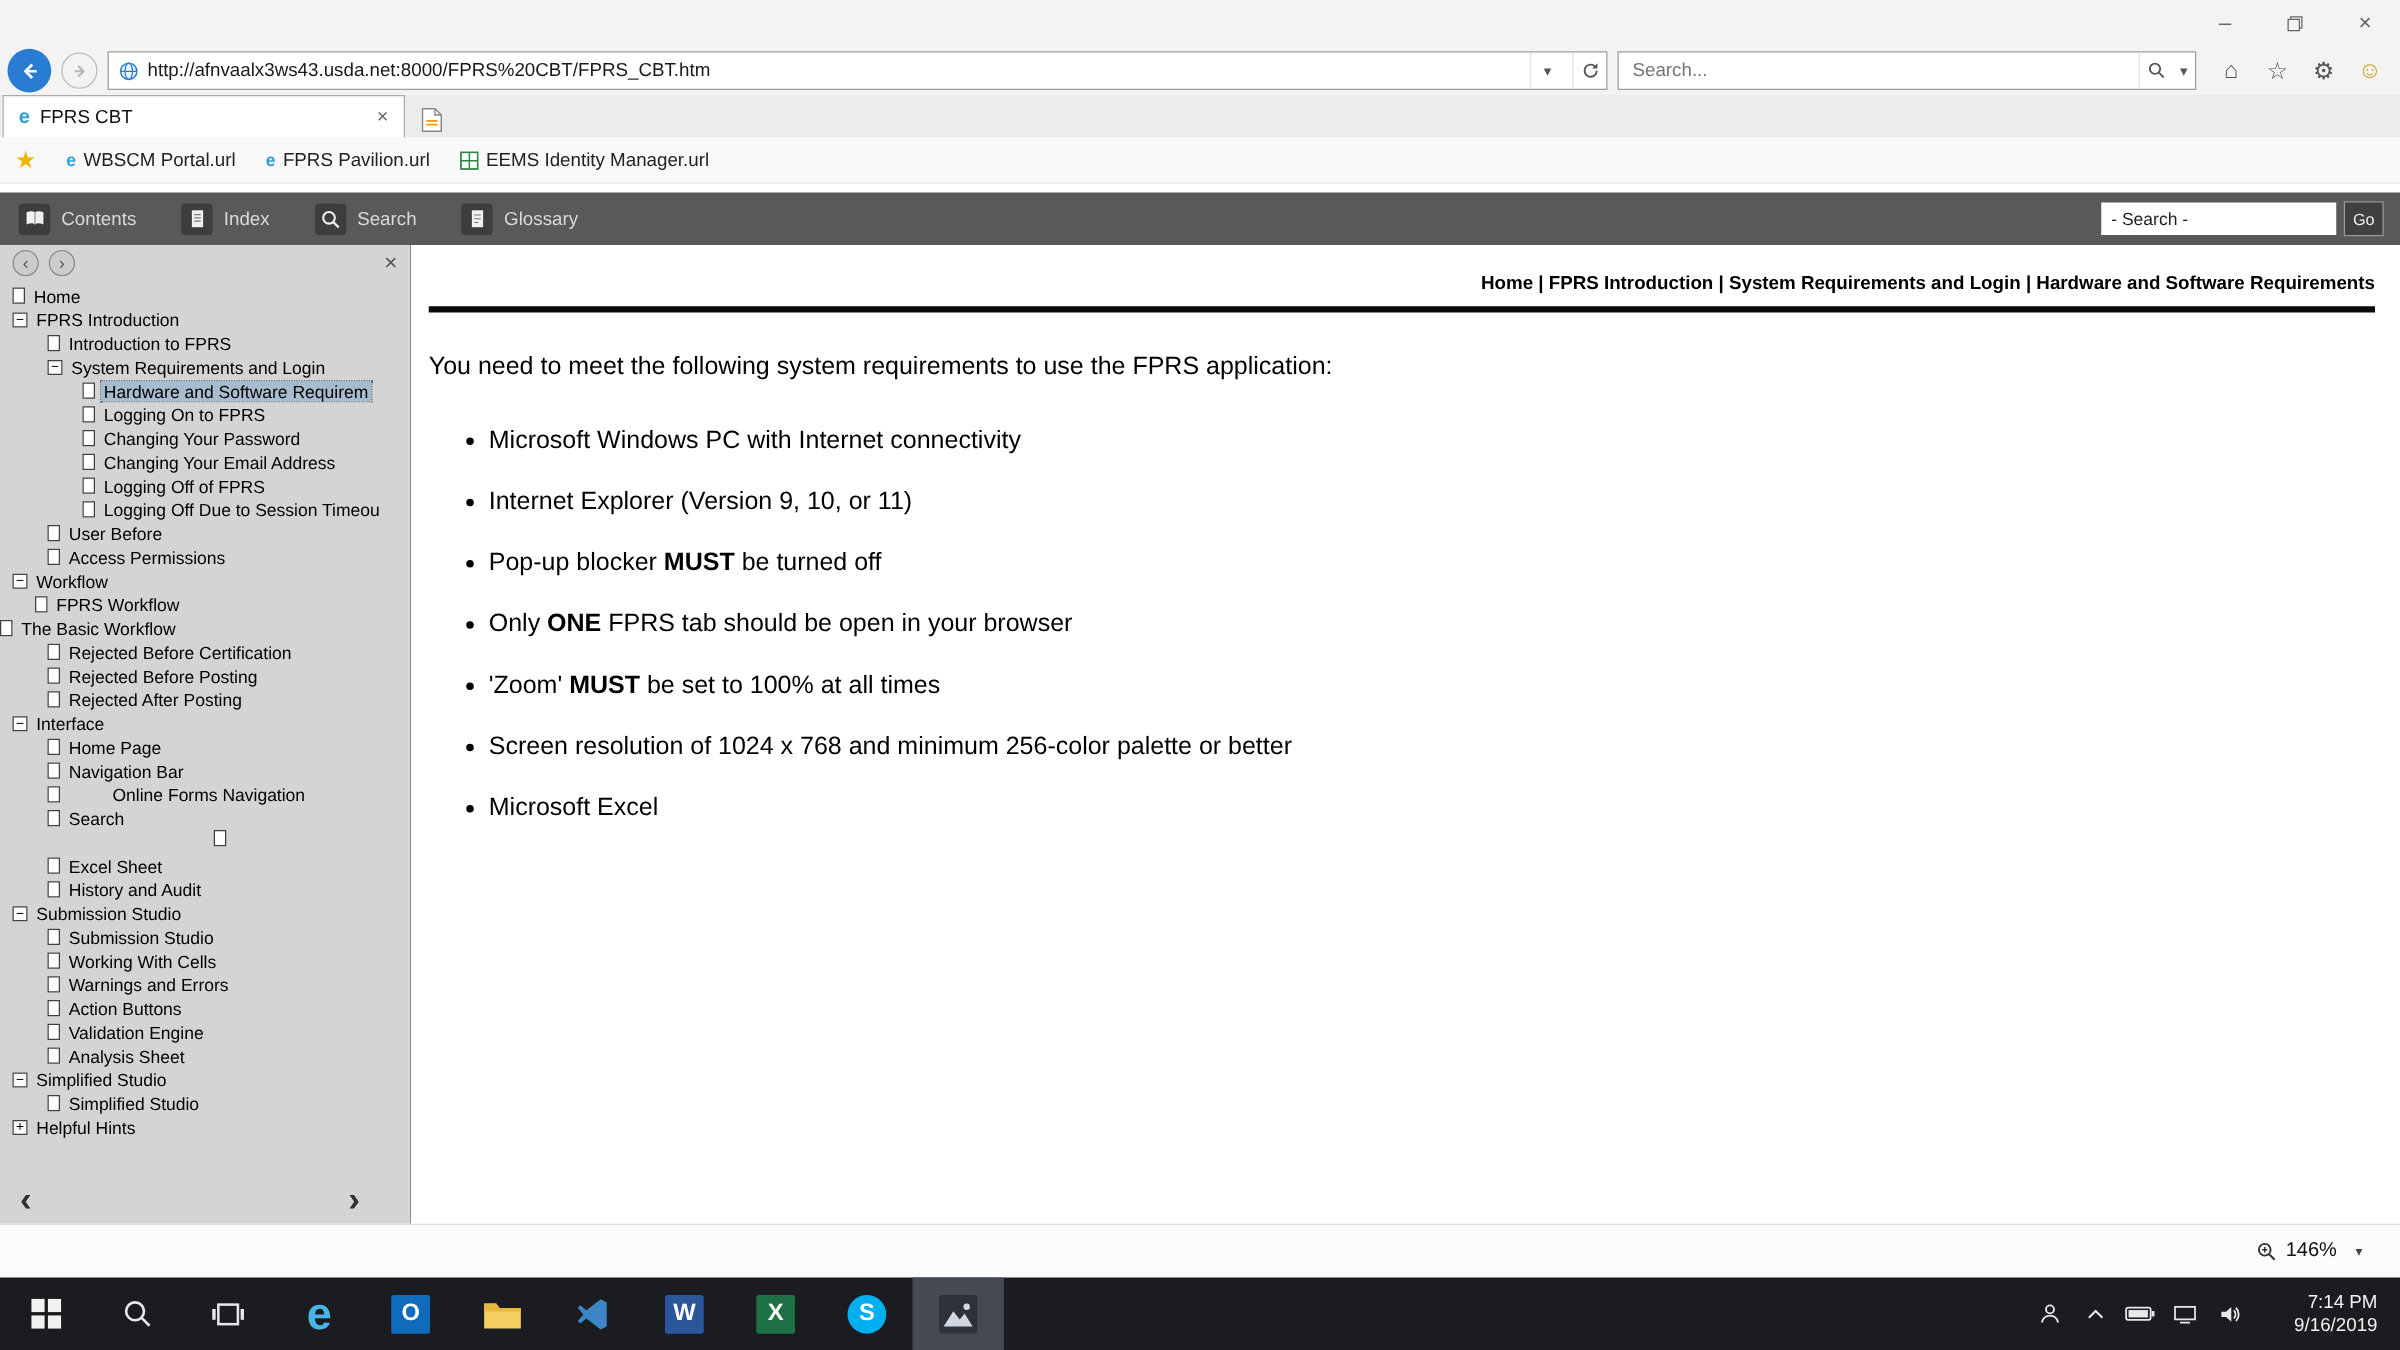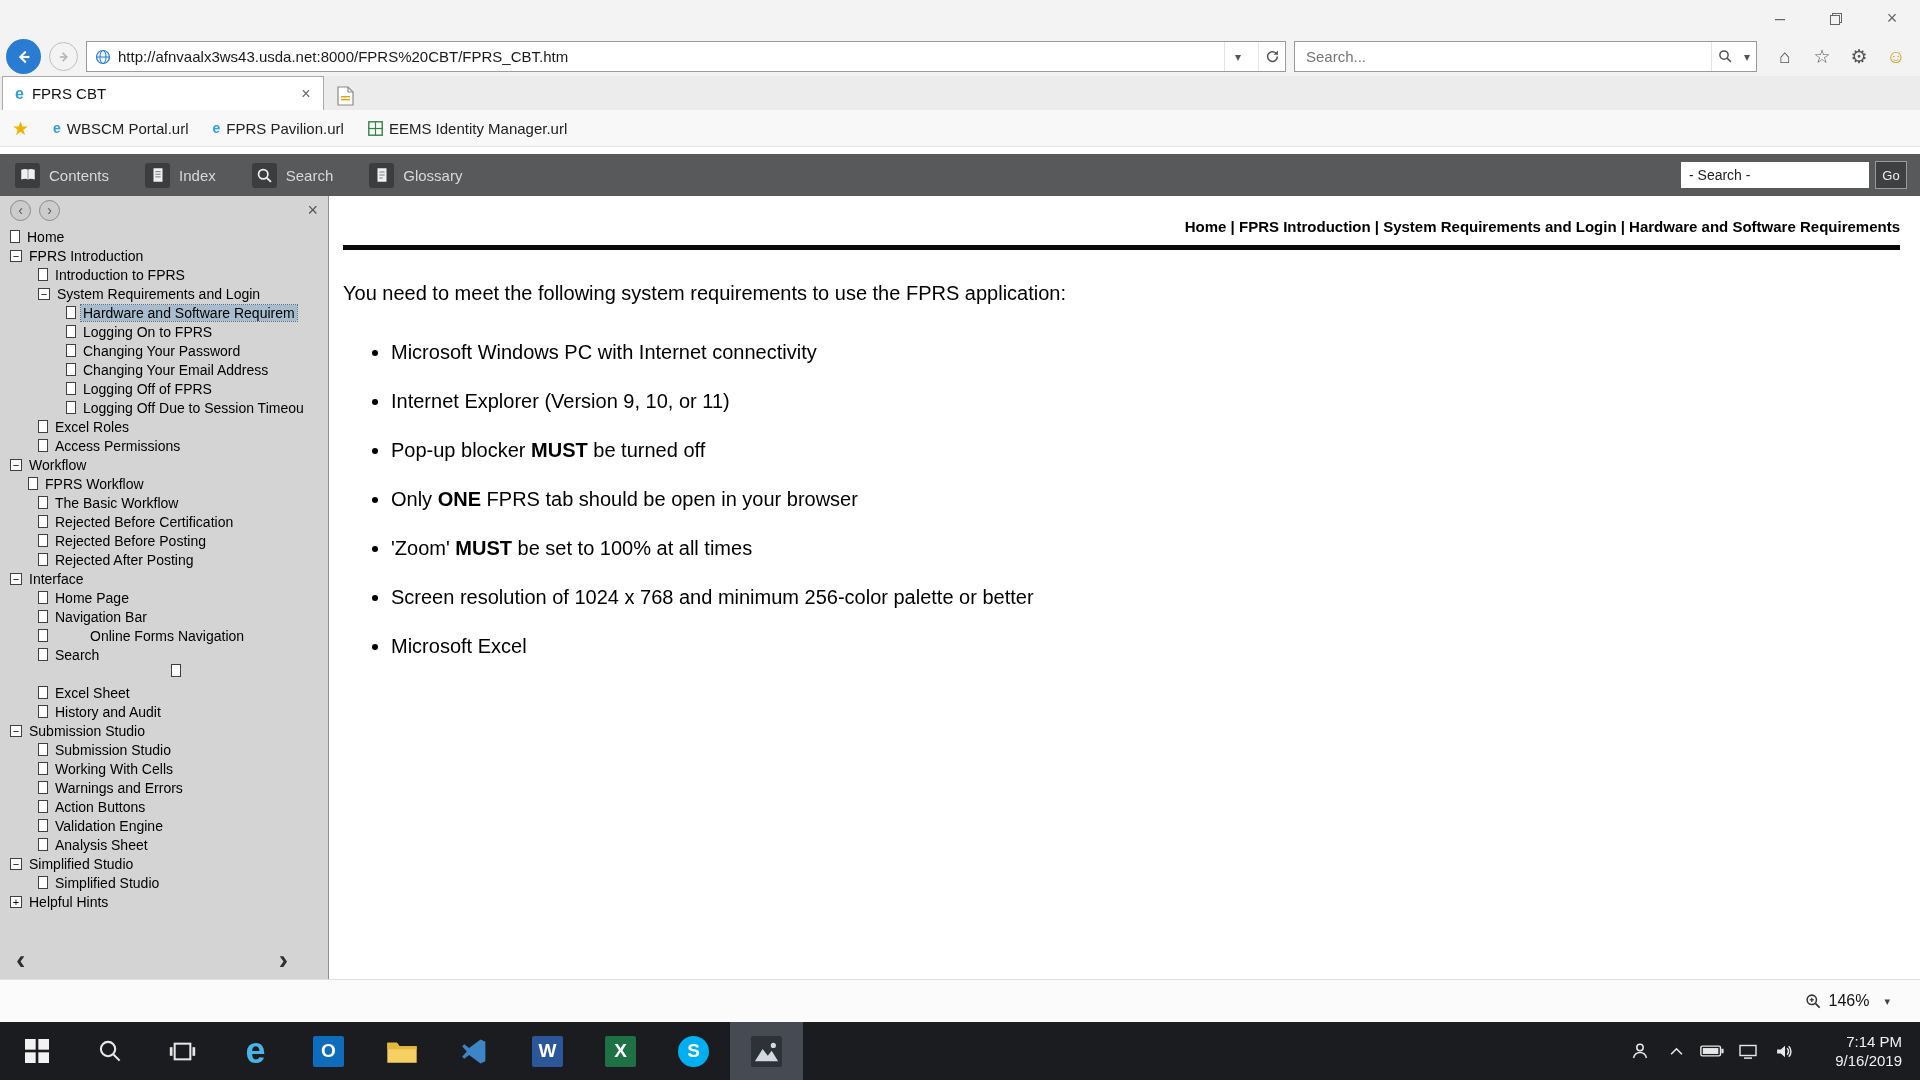--- a/index.html
+++ b/index.html
@@ -314,35 +314,35 @@
           <div class="trow" style="padding-left: 66px;">
             <span class="t-page"></span>
             <span class="t-label">Logging Off of FPRS</span>
           </div>
           <div class="trow" style="padding-left: 66px;">
             <span class="t-page"></span>
             <span class="t-label">Logging Off Due to Session Timeou</span>
           </div>
           <div class="trow" style="padding-left: 38px;">
             <span class="t-page"></span>
-            <span class="t-label">Excel Roles</span>
+            <span class="t-label">User Before</span>
           </div>
           <div class="trow" style="padding-left: 38px;">
             <span class="t-page"></span>
             <span class="t-label">Access Permissions</span>
           </div>
           <div class="trow" style="padding-left: 10px;">
             <span class="t-exp">−</span>
             <span class="t-label">Workflow</span>
           </div>
           <div class="trow" style="padding-left: 28px;">
             <span class="t-page"></span>
             <span class="t-label">FPRS Workflow</span>
           </div>
-          <div class="trow" style="padding-left: 38px;">
+          <div class="trow" style="">
             <span class="t-page"></span>
             <span class="t-label">The Basic Workflow</span>
           </div>
           <div class="trow" style="padding-left: 38px;">
             <span class="t-page"></span>
             <span class="t-label">Rejected Before Certification</span>
           </div>
           <div class="trow" style="padding-left: 38px;">
             <span class="t-page"></span>
             <span class="t-label">Rejected Before Posting</span>

